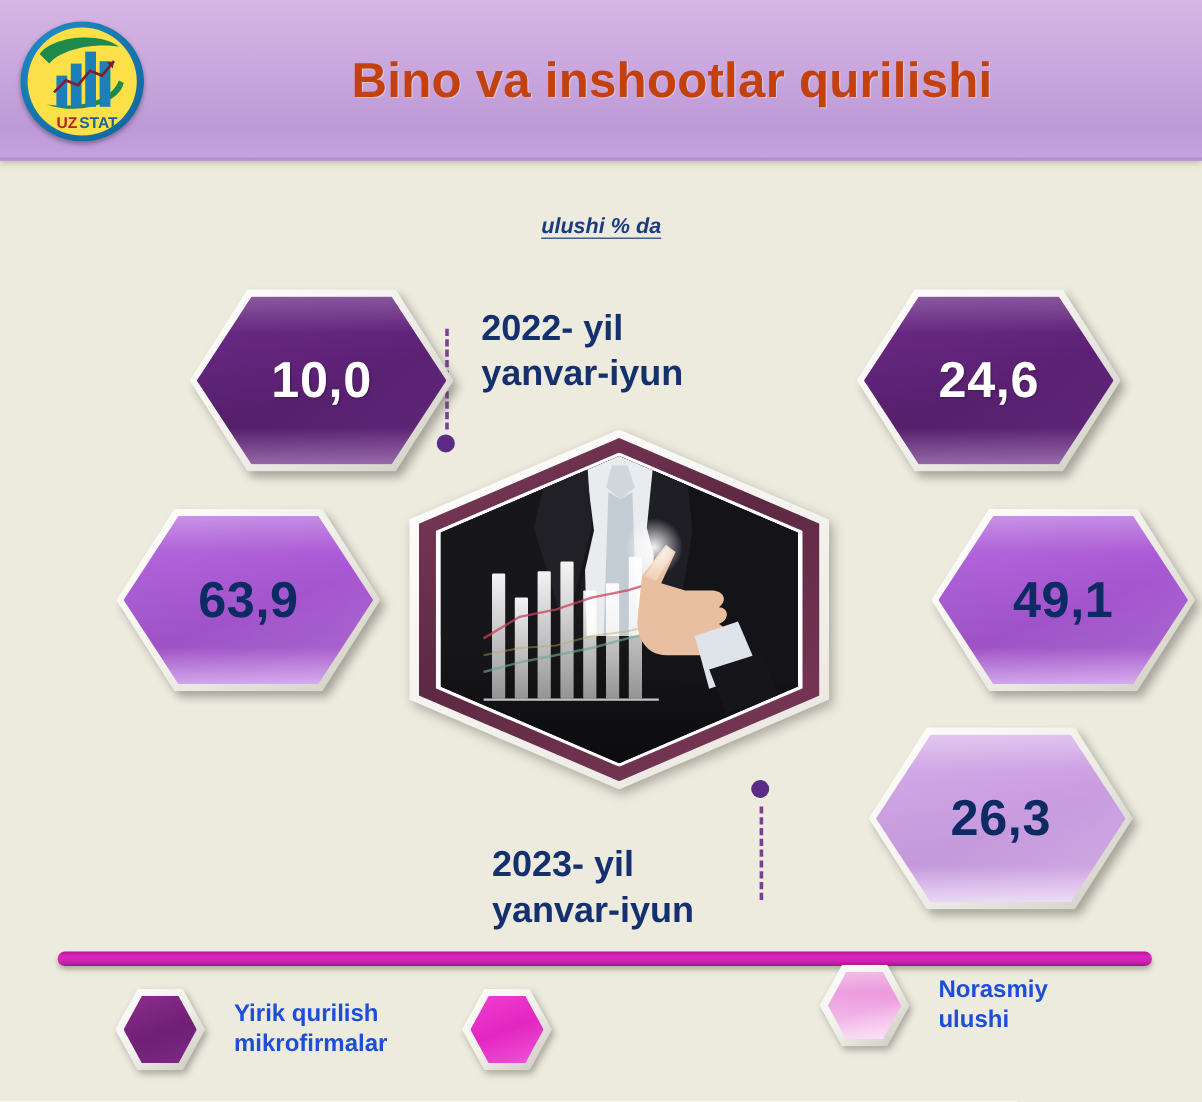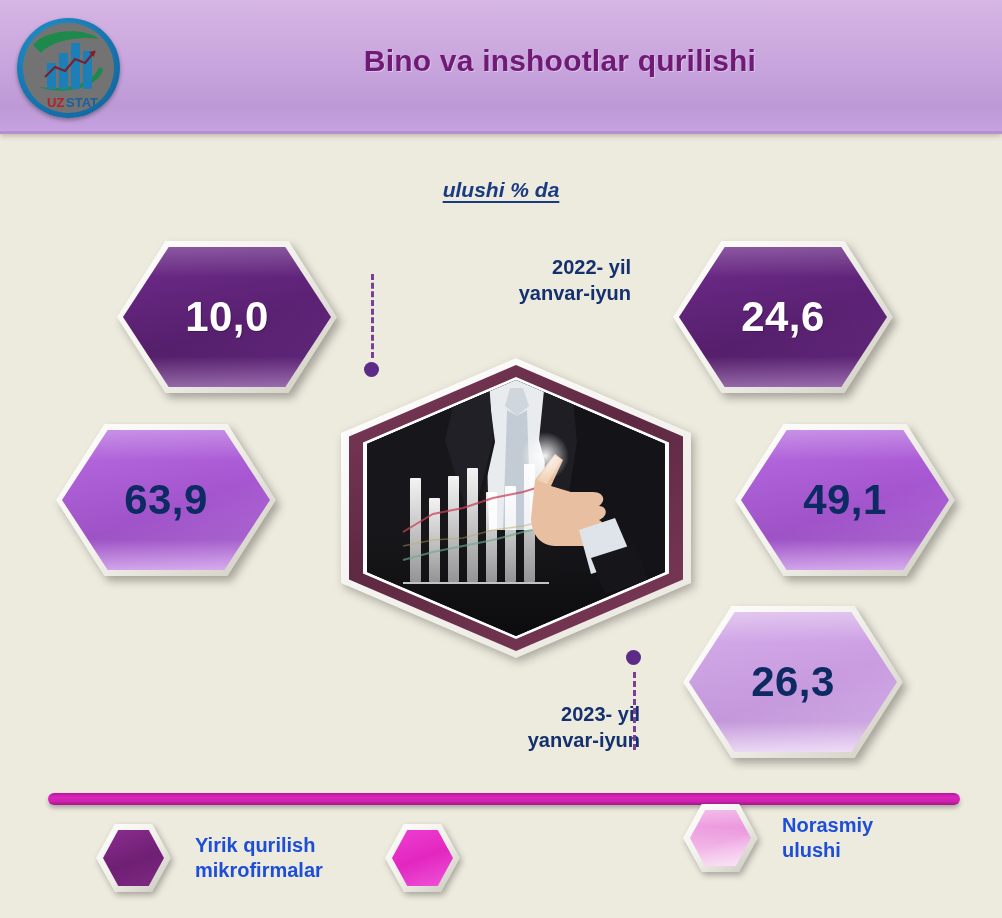--- a/index.html
+++ b/index.html
@@ -33,23 +33,23 @@
     width: 1002px;
     height: 3px;
     background: #b68fd0;
   }
   #header-title {
     position: absolute;
     left: 160px;
     top: 44px;
     width: 800px;
     text-align: center;
-    font-size: 30px;
+    font-size: 41px;
     font-weight: bold;
-    color: #701a75;
+    color: #c2410c;
     letter-spacing: 0.2px;
     text-shadow: 1px 1px 0 rgba(255,255,255,0.35);
   }
 
   
   #logo {
     position: absolute;
     left: 17px;
     top: 18px;
     width: 103px;
@@ -60,45 +60,45 @@
     inset: 0;
     border-radius: 50%;
     background: radial-gradient(circle at 40% 35%, #2a9fd6 0%, #1776b0 55%, #0e5c8f 100%);
     box-shadow: 0 2px 4px rgba(0,0,0,0.35);
   }
   #logo .logo-face {
     position: absolute;
     left: 6px; top: 5px;
     right: 6px; bottom: 5px;
     border-radius: 50%;
-    background: #737373;
+    background: #fde047;
     overflow: hidden;
   }
   #logo svg { display: block; }
 
   
   #subtitle {
     position: absolute;
     left: 0;
     top: 178px;
     width: 1002px;
     text-align: center;
-    font-size: 21px;
+    font-size: 18px;
     font-weight: bold;
     font-style: italic;
     color: #1a3a82;
     text-decoration: underline;
     text-underline-offset: 4px;
   }
 
   
   .year-label {
     position: absolute;
-    text-align: right;
-    font-size: 20px;
+    text-align: left;
+    font-size: 30px;
     font-weight: bold;
     color: #14306e;
     line-height: 1.28;
     width: 230px;
   }
   #year-top   { left: 401px; top: 255px; }
   #year-bottom{ left: 410px; top: 702px; }
 
   
   .connector {
@@ -116,20 +116,21 @@
   }
   #dot-top    { left: 364px; top: 362px; }
   #dot-bottom { left: 626px; top: 650px; }
 
   
   .hex-card {
     position: absolute;
     width: 220px;
     height: 152px;
     filter: drop-shadow(4px 5px 4px rgba(80,80,70,0.45));
+    margin-left: 41px;
   }
   .hex-outer, .hex-inner {
     position: absolute;
     clip-path: polygon(22% 0%, 78% 0%, 100% 50%, 78% 100%, 22% 100%, 0% 50%);
   }
   .hex-outer {
     inset: 0;
     background: linear-gradient(140deg, #ffffff 0%, #f3f2ed 45%, #cfcdc2 100%);
   }
   .hex-inner {

